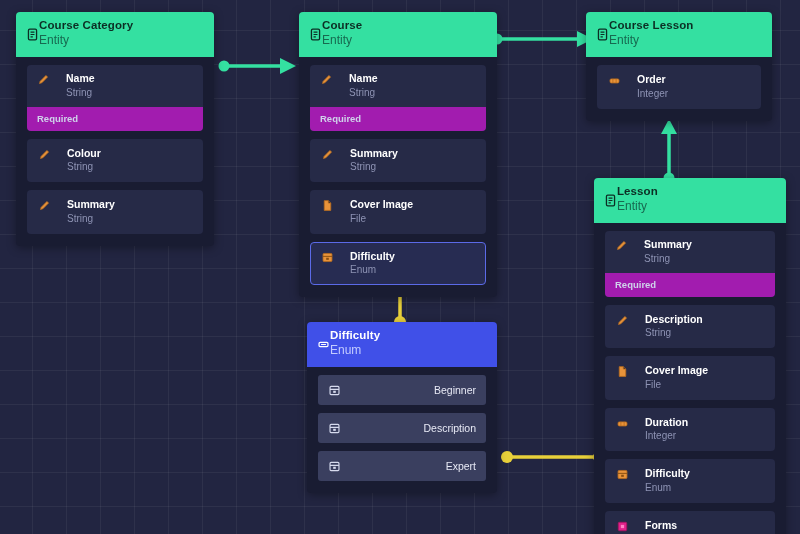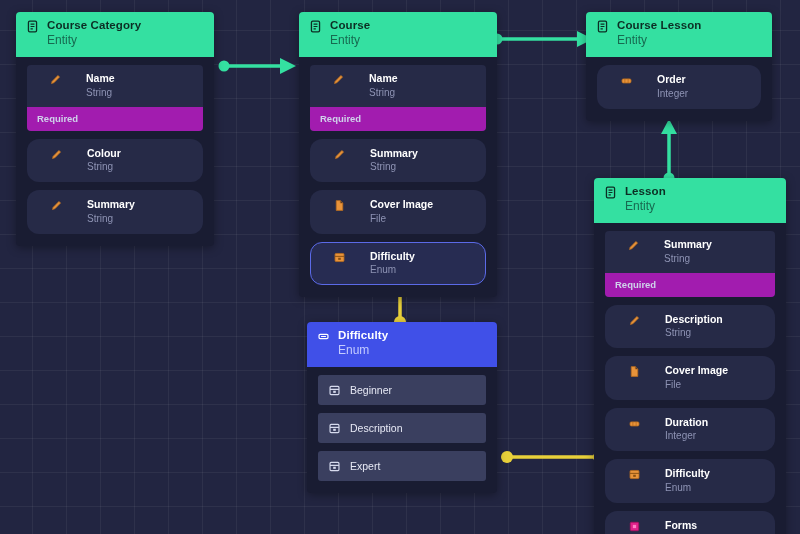--- a/index.html
+++ b/index.html
@@ -24,40 +24,40 @@
 
   
   .node {
     position:absolute;
     background:#191c32;
     border-radius:4px;
     overflow:hidden;
     box-shadow:0 2px 10px rgba(0,0,0,0.35);
   }
   .node-header {
-    display:flex; gap:8px;
+    display:flex; align-items:center; 
     padding:7px 10px 9px 10px;
   }
   .node-header.entity { background:#34e0a1; }
   .node-header.enum   { background:#4050e8; }
   .node-head-text { display:flex; flex-direction:column; line-height:1.15; }
   .node-title { font-size:11.5px; font-weight:bold; letter-spacing:.1px; }
   .node-sub   { font-size:12px; margin-top:2px; }
   .entity .node-title { color:#0c2e24; }
   .entity .node-sub   { color:#176a50; }
   .enum .node-title   { color:#ffffff; }
   .enum .node-sub     { color:#c3cbff; }
 
   .node-body { padding:8px 11px 12px 11px; display:flex; flex-direction:column; gap:8px; }
 
   .field {
     background:#262a47;
-    border-radius:12px;
-    padding:7px 10px 8px 22px;
-    display:flex; align-items:flex-start; gap:24px;
+    border-radius:4px;
+    padding:7px 10px 8px 10px;
+    display:flex; align-items:flex-start; gap:16px;
     border:1px solid transparent;
   }
   .field.selected { border:1px solid #5b6ae8; background:#272c52; }
   .field-text { display:flex; flex-direction:column; line-height:1.2; }
   .field-name { font-size:10.5px; font-weight:bold; color:#ffffff; }
   .field-type { font-size:10px; color:#8e93b4; margin-top:2px; }
 
   .field-group { background:#262a47; border-radius:4px; padding-bottom:0; }
   .field-group .field { background:transparent; border:none; }
   .badge {
@@ -67,21 +67,21 @@
     font-size:9.5px;
     padding:6px 10px 7px 10px;
     border-radius:0 0 4px 4px;
     font-weight:bold;
   }
 
   .enum-item {
     background:#3a3f5f;
     border-radius:3px;
     padding:8px 10px;
-    display:flex; align-items:center; gap:9px;
+    display:flex; align-items:center; gap:9px;justify-content:space-between;
   }
   .enum-item .field-name { font-weight:normal; font-size:10.5px; color:#e7e9f5; }
 
   .ic { flex:0 0 auto; width:13px; height:13px; display:block; margin-top:1px; }
 </style>
 </head>
 <body>
 
 <div id="canvas">
 

